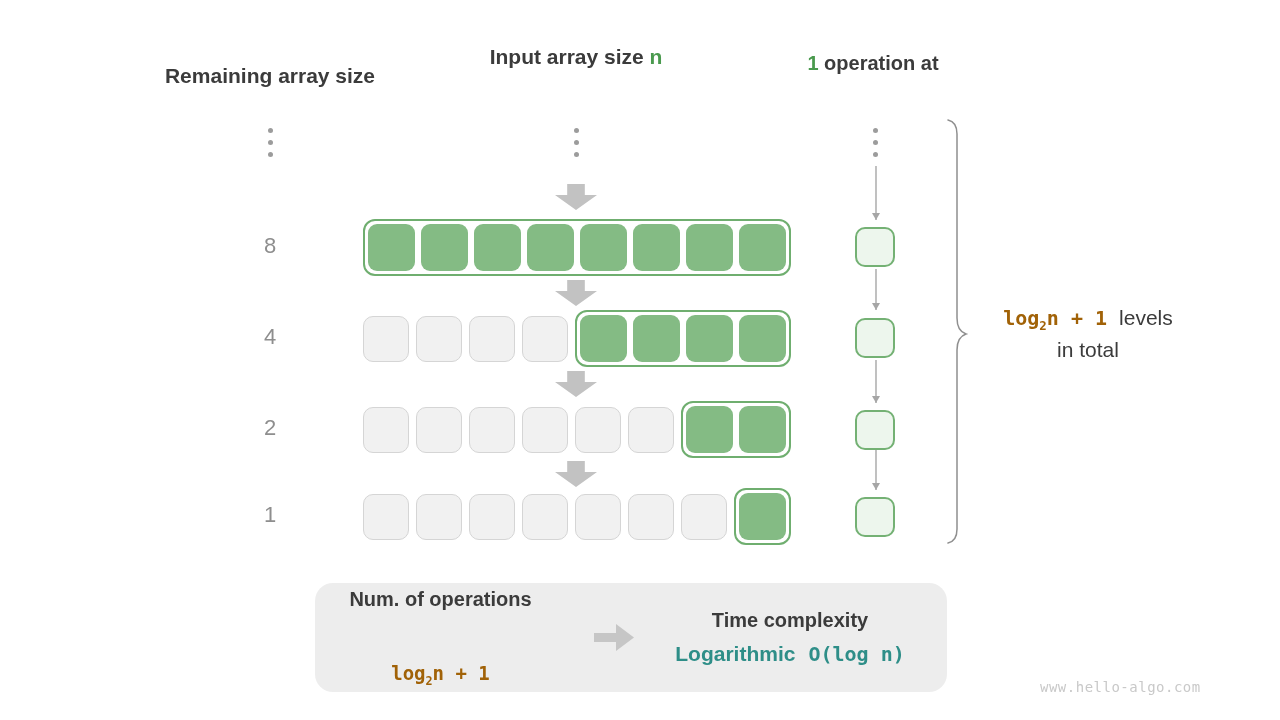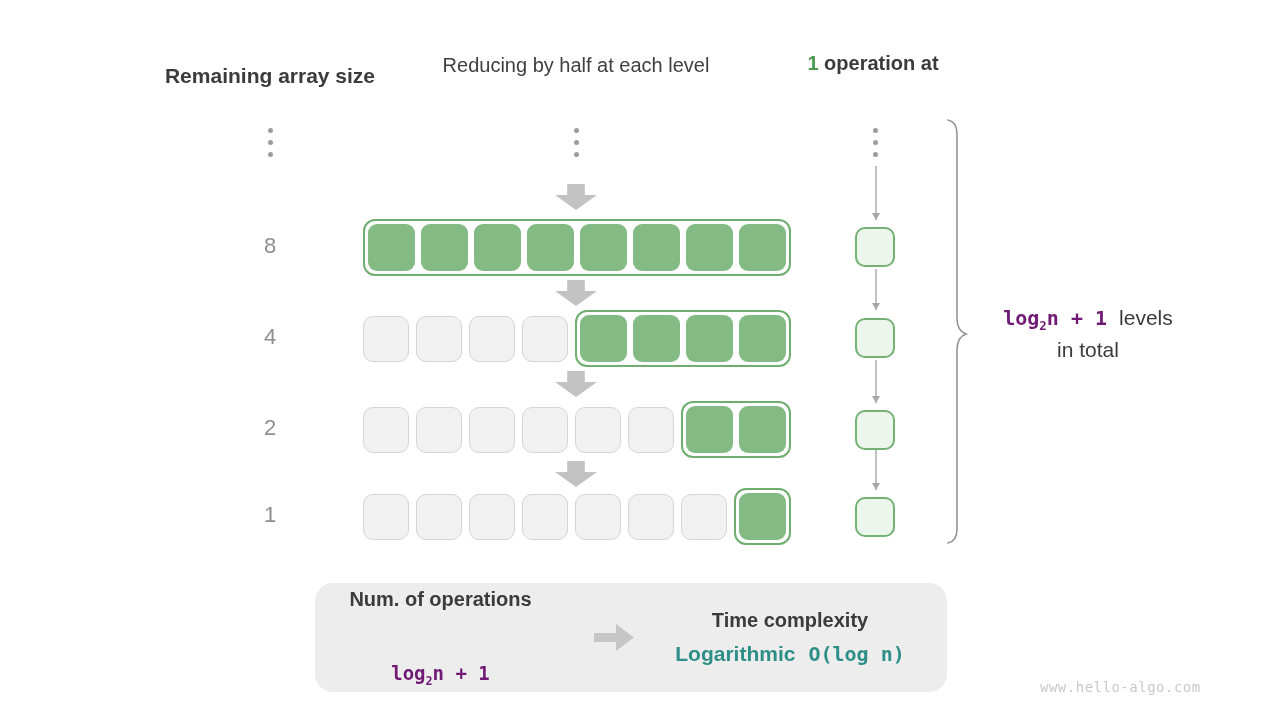--- a/index.html
+++ b/index.html
@@ -21,21 +21,21 @@
   
   .op-box{position:absolute;left:855px;width:40px;height:40px;box-sizing:border-box;
           background:#edf6ed;border:2px solid #74b174;border-radius:10px;}
   
   .down-arrow{position:absolute;left:555px;width:42px;height:26px;background:#c2c2c2;
               clip-path:polygon(29% 0,71% 0,71% 42%,100% 42%,50% 100%,0 42%,29% 42%);}
   
   .dots{position:absolute;width:20px;display:flex;flex-direction:column;align-items:center;gap:7px;}
   .dots i{width:5px;height:5px;border-radius:50%;background:#9c9c9c;}
   
-  .mono-green{font-family:"DejaVu Sans Mono",monospace;font-weight:bold;color:#701a75;}
+  .mono-green{font-family:"DejaVu Sans Mono",monospace;font-weight:bold;color:#a16207;}
   sub{font-size:0.62em;}
   
   .brace-note{position:absolute;left:978px;top:306px;width:220px;text-align:center;font-size:21px;color:#3b3b3b;}
   .brace-note .f{font-size:20px;}
   .brace-note .lv{margin-left:12px;}
   .brace-note .ln2{margin-top:5px;}
   
   .summary{position:absolute;left:315px;top:583px;width:632px;height:109px;background:#ededed;border-radius:18px;}
   .sum-col{position:absolute;top:0;height:100%;display:flex;flex-direction:column;justify-content:center;
            align-items:center;gap:10px;}
@@ -53,21 +53,21 @@
              font-family:"DejaVu Sans Mono",monospace;font-size:14px;color:#c9c9c9;letter-spacing:.5px;}
 </style>
 </head>
 <body>
 
 <div class="canvas">
 
   <div class="hdr" style="left:120px;top:64px;width:300px;">Remaining array size</div>
 
   <div class="hdr" style="left:396px;top:45px;width:360px;">
-    <div class="subline">Reducing by half at each level</div>
+    <div><span>Input array size </span><span class="green">n</span></div>
   </div>
 
   <div class="hdr" style="left:773px;top:49px;width:200px;font-size:20px;line-height:29px;">
     <div><span class="green">1</span><span> operation at</span></div>
   </div>
 
   <div class="dots" style="left:260px;top:128px;">
       <i></i>
       <i></i>
       <i></i>

